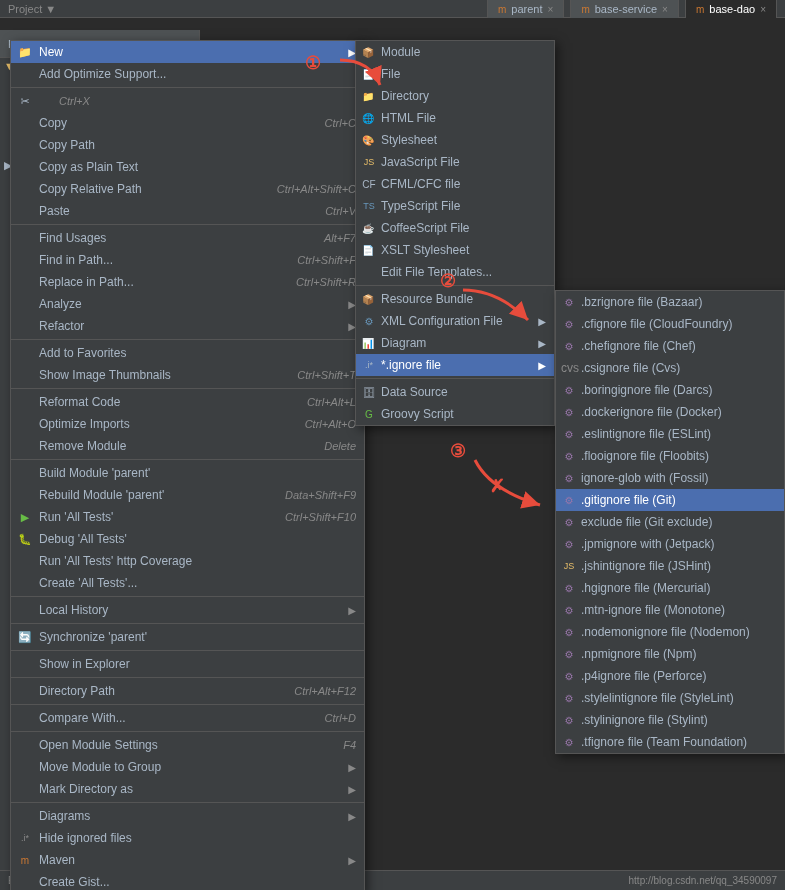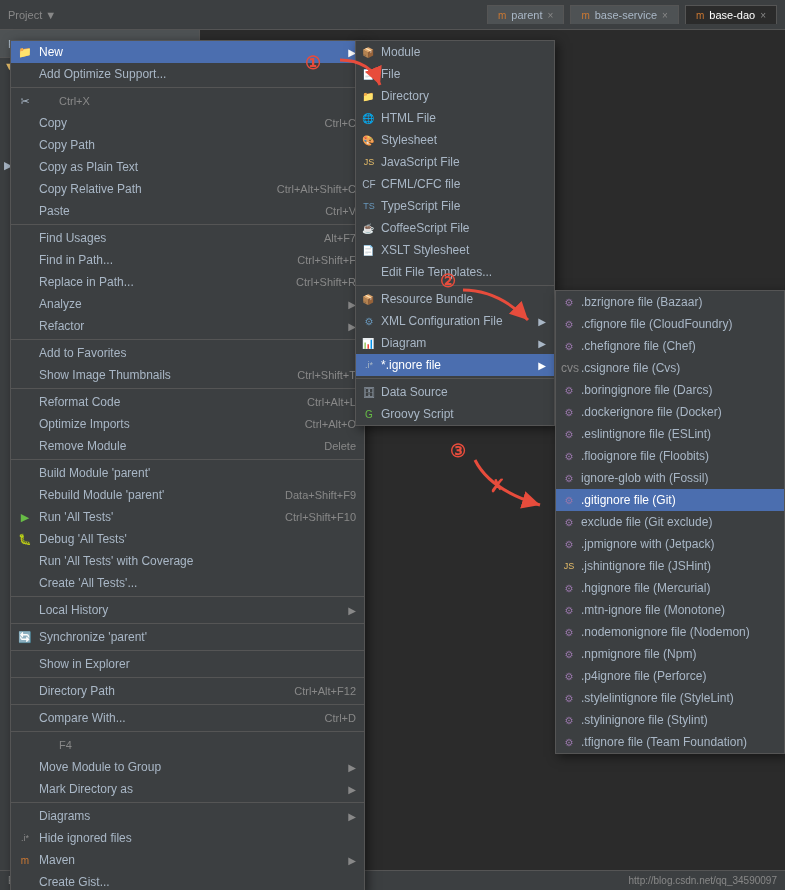--- a/index.html
+++ b/index.html
@@ -18,21 +18,21 @@
     .ide-bg {
       position: absolute;
       top: 0; left: 0; right: 0; bottom: 0;
       background: #2b2b2b;
     }
 
     
     .top-bar {
       position: absolute;
       top: 0; left: 0; right: 0;
-      height: 30px;
+      height: 18px;
       background: #3c3f41;
       border-bottom: 1px solid #555;
       display: flex;
       align-items: center;
       padding: 0 8px;
       gap: 6px;
     }
 
     .tab {
       background: #4e5254;
@@ -137,20 +137,21 @@
       color: #fff;
     }
     .ctx-item .label {
       flex: 1;
       font-size: 12px;
     }
     .ctx-item .shortcut {
       font-size: 11px;
       color: #888;
       margin-left: 20px;
+      font-style: italic;
     }
     .ctx-item .arrow {
       font-size: 10px;
       color: #888;
     }
     .ctx-item.active .arrow { color: #fff; }
 
     .ctx-separator {
       height: 1px;
       background: #555;
@@ -383,21 +384,21 @@
   <div class="ctx-item">
     <span class="icon-area" style="color:#67bc46;">▶</span>
     <span class="label">Run 'All Tests'</span>
     <span class="shortcut">Ctrl+Shift+F10</span>
   </div>
   <div class="ctx-item">
     <span class="icon-area" style="color:#cc7832;">🐛</span>
     <span class="label">Debug 'All Tests'</span>
   </div>
   <div class="ctx-item">
-    <span class="label">Run 'All Tests' with Coverage</span>
+    <span class="label">Run 'All Tests' http Coverage</span>
   </div>
   <div class="ctx-item">
     <span class="label">Create 'All Tests'...</span>
   </div>
   <div class="ctx-separator"></div>
   <div class="ctx-item">
     <span class="label">Local History</span>
     <span class="arrow">▶</span>
   </div>
   <div class="ctx-separator"></div>
@@ -414,20 +415,21 @@
     <span class="label">Directory Path</span>
     <span class="shortcut">Ctrl+Alt+F12</span>
   </div>
   <div class="ctx-separator"></div>
   <div class="ctx-item">
     <span class="label">Compare With...</span>
     <span class="shortcut">Ctrl+D</span>
   </div>
   <div class="ctx-separator"></div>
   <div class="ctx-item">
+    <span class="label">Open Module Settings</span>
     <span class="shortcut">F4</span>
   </div>
   <div class="ctx-item">
     <span class="label">Move Module to Group</span>
     <span class="arrow">▶</span>
   </div>
   <div class="ctx-item">
     <span class="label">Mark Directory as</span>
     <span class="arrow">▶</span>
   </div>

